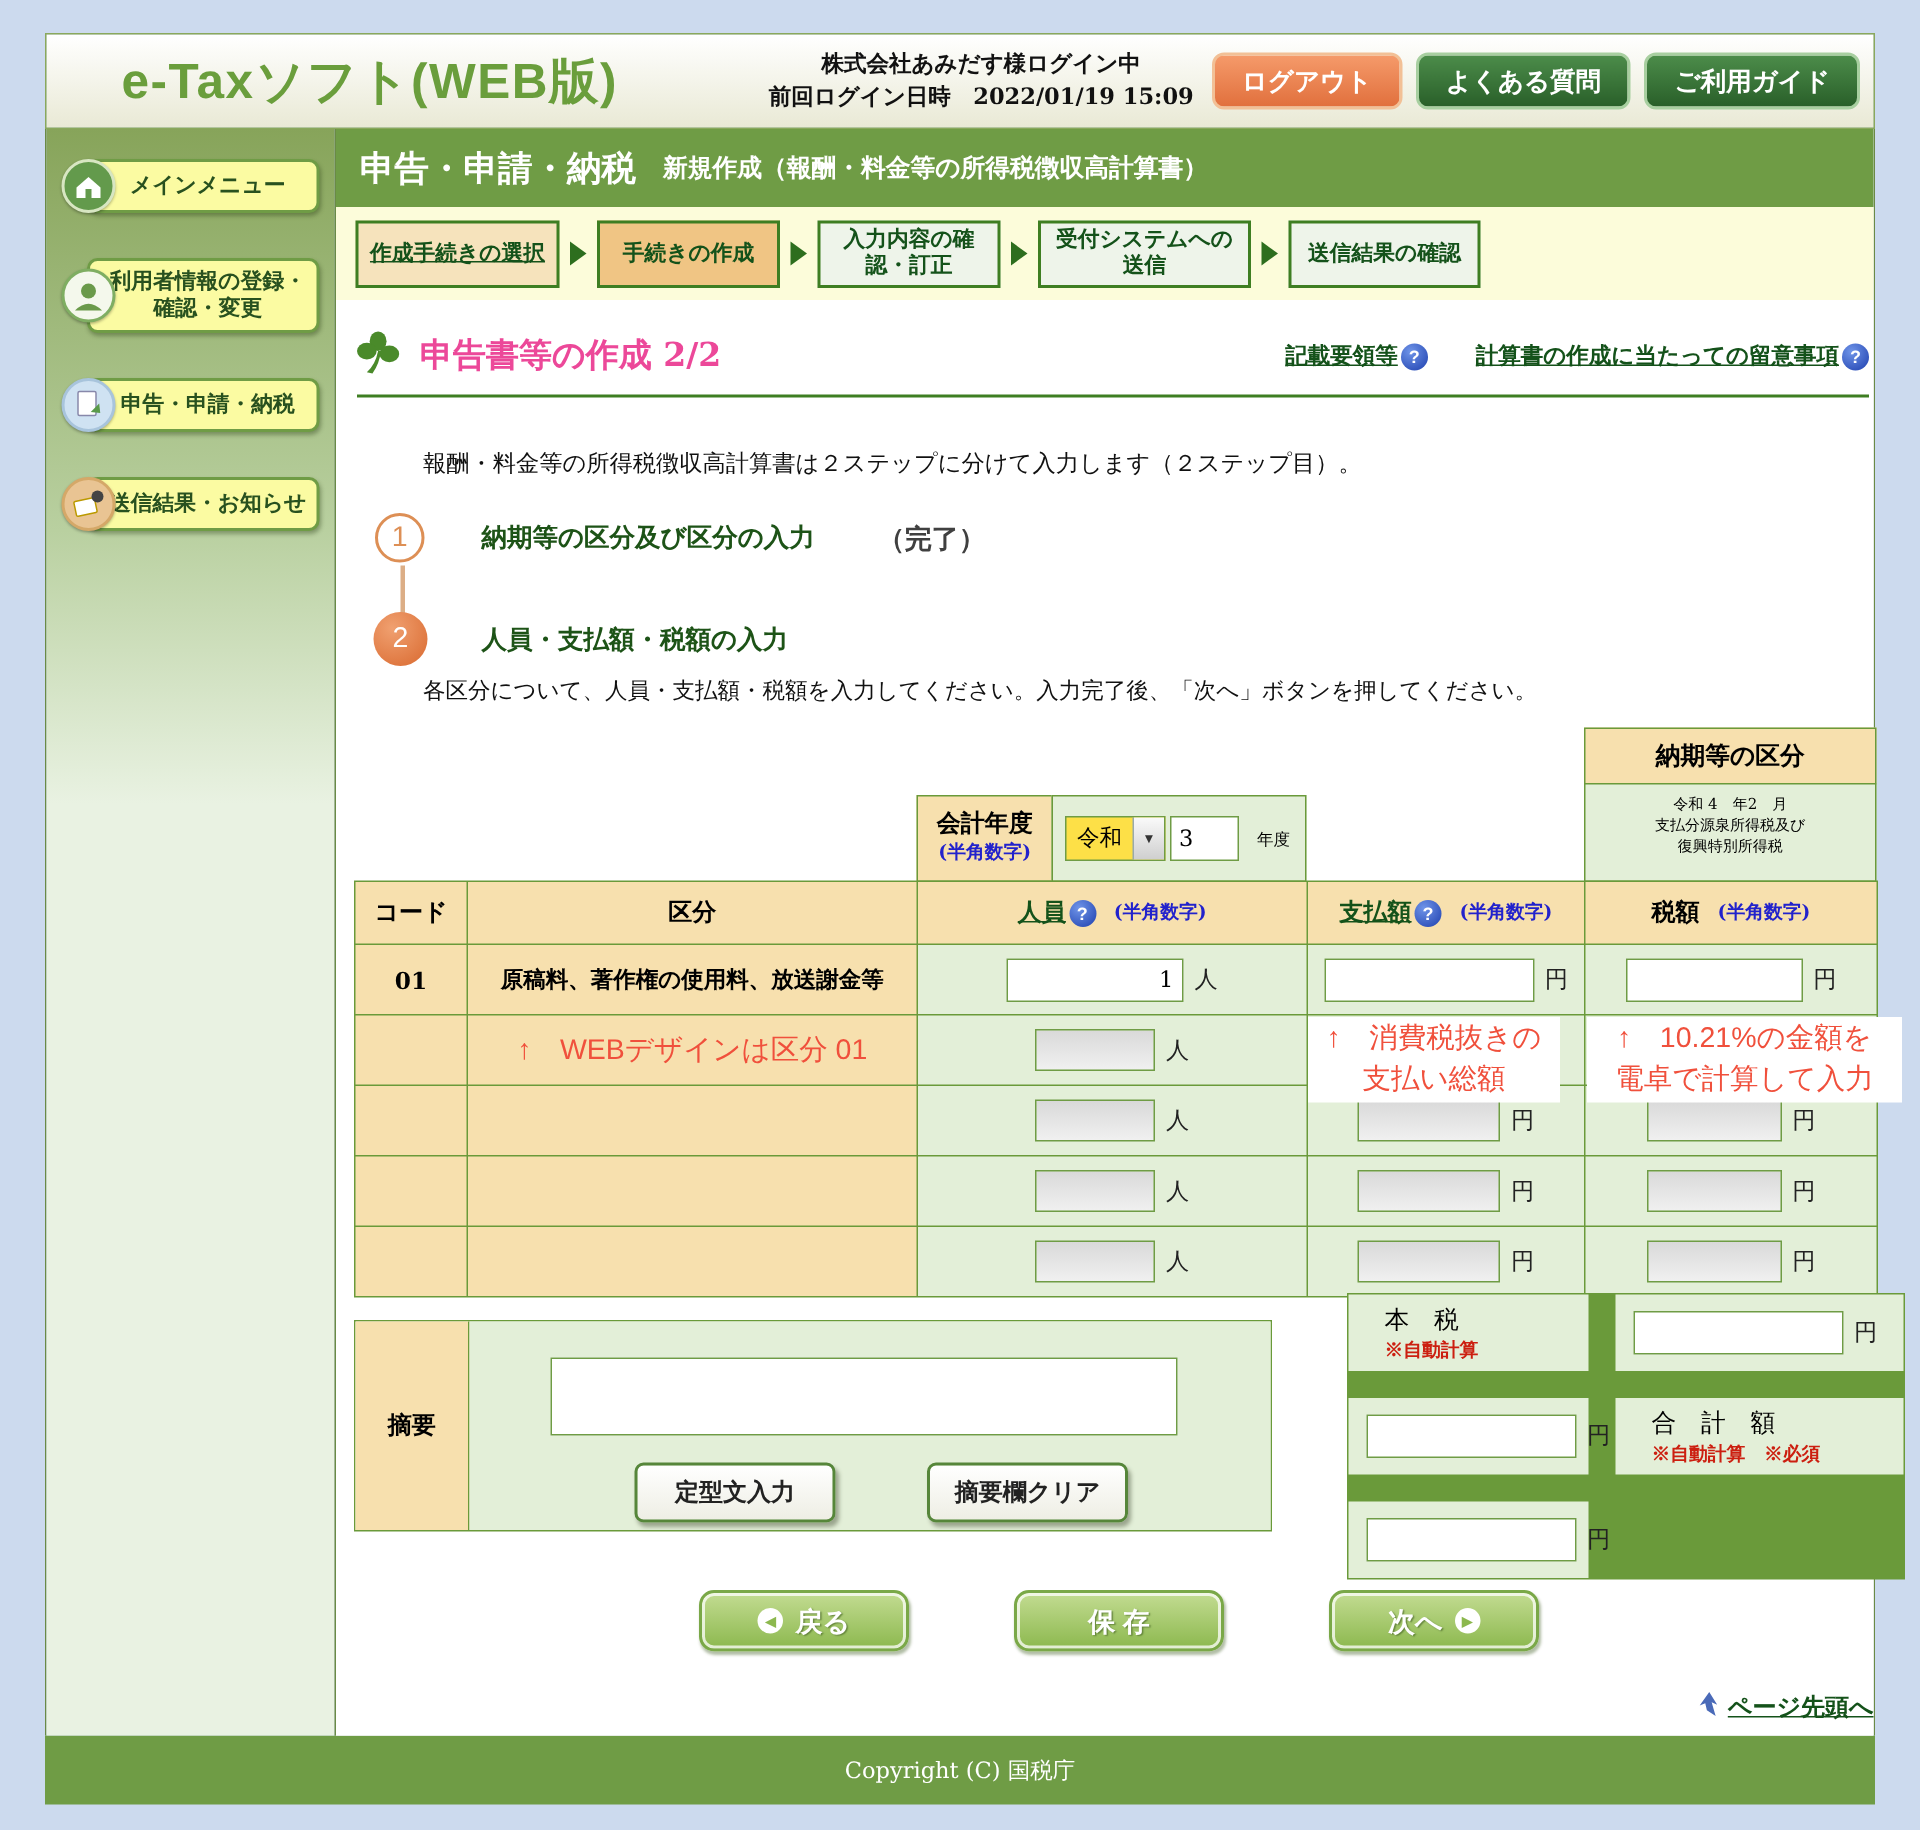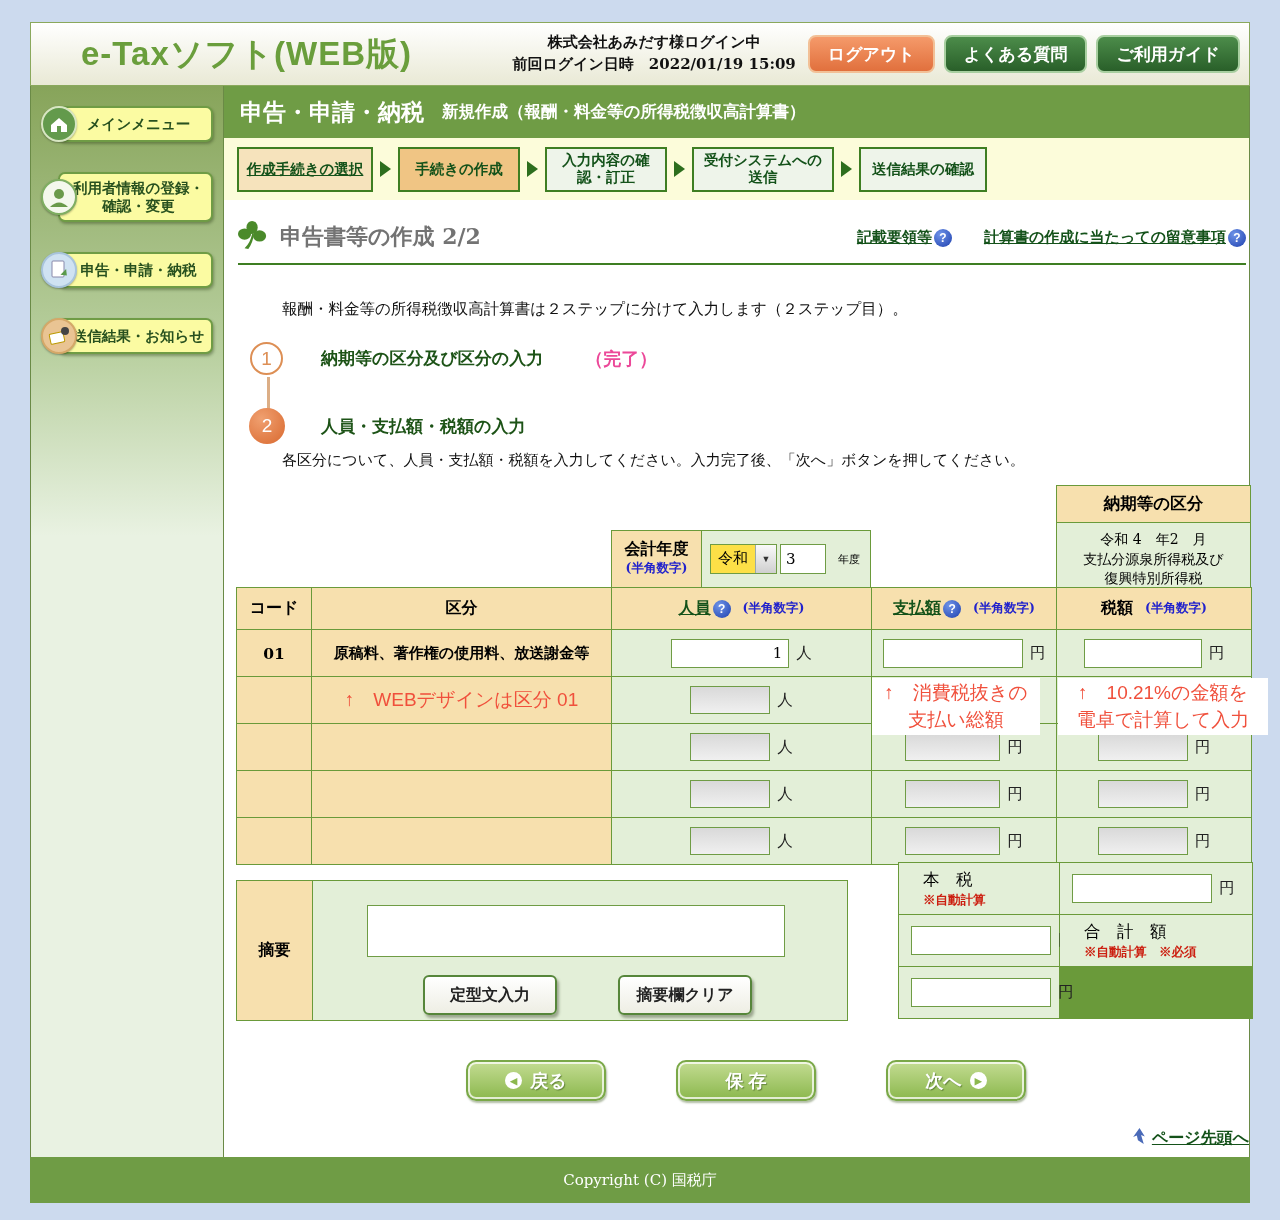--- a/index.html
+++ b/index.html
@@ -47,46 +47,46 @@
 .bstep.todo { background:#eef4ea; }
 .barrow { width:0; height:0; border-left:11px solid #2d6e1e;
   border-top:8px solid transparent; border-bottom:8px solid transparent; margin:0 7px; }
 
 
 .content { position:relative; height:957px; background:#fff;
   font-family:"DejaVu Serif", serif; }
 .abs { position:absolute; }
 .section-head { left:14px; top:20px; width:1008px; border-bottom:2px solid #3e7e22;
   padding-bottom:9px; display:flex; align-items:center; }
-.section-title { font-size:22px; font-weight:bold; color:#737373; margin-left:12px; }
+.section-title { font-size:22px; font-weight:bold; color:#ec4899; margin-left:12px; }
 .head-links { margin-left:auto; display:flex; gap:32px; align-items:center; }
 .glink { font-size:15px; font-weight:bold; color:#14521a; text-decoration:underline; cursor:pointer;text-align:right; }
 .help { display:inline-flex; width:18px; height:18px; border-radius:50%;
   background:radial-gradient(circle at 35% 30%, #6f94e8, #1d3fae); color:#fff;
   font-family:"Liberation Sans",sans-serif; font-size:12px; font-weight:bold;
   align-items:center; justify-content:center; vertical-align:middle; margin-left:2px; cursor:pointer; }
 .intro { left:58px; top:99px; font-size:15.5px; color:#111; }
 .steprow { display:flex; align-items:center; }
 .numc { width:33px; height:33px; border-radius:50%; display:flex; align-items:center;
   justify-content:center; font-size:19px; font-family:"Liberation Sans",sans-serif; }
 .numc.open { border:2px solid #dd8f55; color:#dd8f55; background:#fff; }
 .numc.fill { background:radial-gradient(circle at 35% 30%, #f0a070, #d9692f); color:#fff;
   width:36px; height:36px; }
 .steplabel { font-size:17px; font-weight:bold; color:#1d5317; margin-left:38px; }
-.stepdone { font-size:18px; font-weight:bold; color:#ec4899; margin-left:42px; }
+.stepdone { font-size:18px; font-weight:bold; color:#404040; margin-left:42px; }
 .connector { left:43px; top:177px; width:3px; height:35px; background:#dcae86; }
 .instruction { left:58px; top:251px; font-size:15px; color:#111; }
 
 
 .cellbox { border:1px solid #6a9a3a; position:absolute; }
 .tan { background:#f7e0ae; }
 .lgreen { background:#e3efd8; }
 .nouki-h { left:832px; top:285px; width:195px; height:38px; display:flex;
   align-items:center; justify-content:center; font-size:16.5px; font-weight:bold; }
-.nouki-v { left:832px; top:322px; width:195px; height:66px; font-size:14px;
+.nouki-v { left:832px; top:322px; width:195px; height:66px; font-size:10px;
   text-align:center; white-space:pre-line; line-height:1.4; padding-top:7px; }
 .fis-l { left:387px; top:330px; width:91px; height:58px; text-align:center; padding-top:8px; }
 .fis-l .a { font-size:16px; font-weight:bold; }
 .fis-l .b { font-size:12.5px; color:#2222cc; font-weight:bold; }
 .fis-c { left:477px; top:330px; width:170px; height:58px; display:flex;
   align-items:center; padding-left:8px; }
 .selbox { display:inline-flex; border:1px solid #6f9c45; background:#fde047; height:30px;
   align-items:stretch; cursor:pointer; }
 .selbox .txt { padding:4px 7px; font-size:15px; }
 .selbox .arr { width:21px; background:linear-gradient(#fafafa,#cfcfcf);
@@ -121,21 +121,21 @@
 .tekiyo .bodyc { flex:1; background:#e3efd8; position:relative; }
 .tekiyo textarea { position:absolute; left:54px; top:24px; width:418px; height:52px;
   border:1px solid #6f9c45; resize:none; background:#fff; }
 .wbtn { position:absolute; top:94px; width:134px; height:40px; background:linear-gradient(#ffffff,#eeeee4);
   border:2px solid #56863a; border-radius:6px; font-weight:bold; font-size:16px; color:#222;
   box-shadow:2px 3px 3px #9aa58d; cursor:pointer; display:flex; align-items:center; justify-content:center; }
 
 
 .sum-grid { position:absolute; left:674px; top:662px; display:grid;
   grid-template-columns:160px 192px; grid-template-rows:repeat(3,51px);
-  background:#6a9a3a; gap:1px; padding:1px; }
+  background:#6a9a3a; gap:18px; padding:1px; }
 .sum-grid .lab { background:#e3efd8; padding:6px 0 0 24px; }
 .sum-grid .lab .l1 { font-size:16.5px; }
 .sum-grid .lab .l2 { font-size:12.5px; color:#cc1f10; font-weight:bold; margin-top:1px; }
 .sum-grid .inp { background:#e3efd8; display:flex; align-items:center; padding-left:12px; }
 
 
 .navbtn { position:absolute; top:860px; width:140px; height:41px; border-radius:10px;
   background:linear-gradient(#c3dc92,#8cb84e); border:2px solid #7aa848;
   box-shadow:inset 0 0 0 2px rgba(255,255,255,.75), 1px 2px 2px rgba(60,90,30,.4);
   color:#fff; font-weight:bold; font-size:18px; display:flex; align-items:center;

